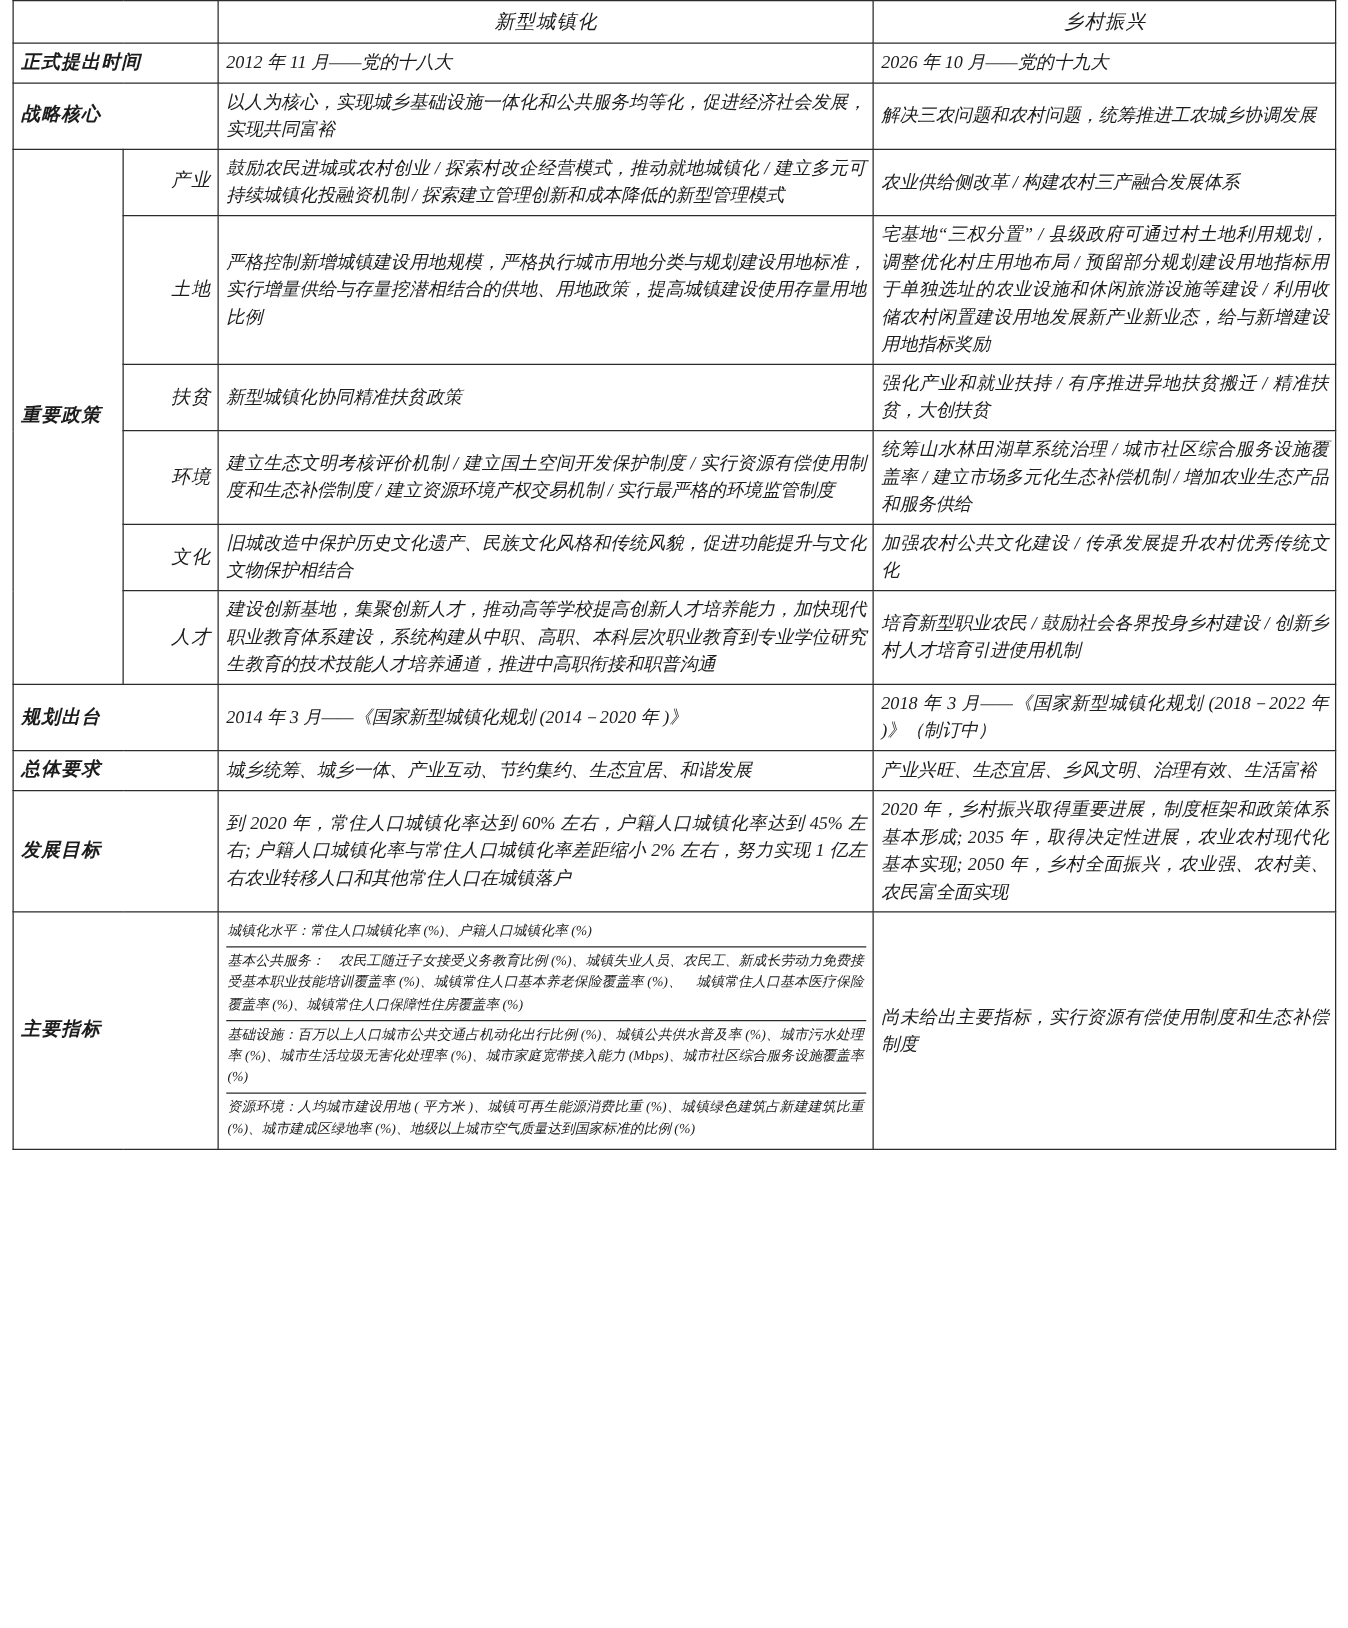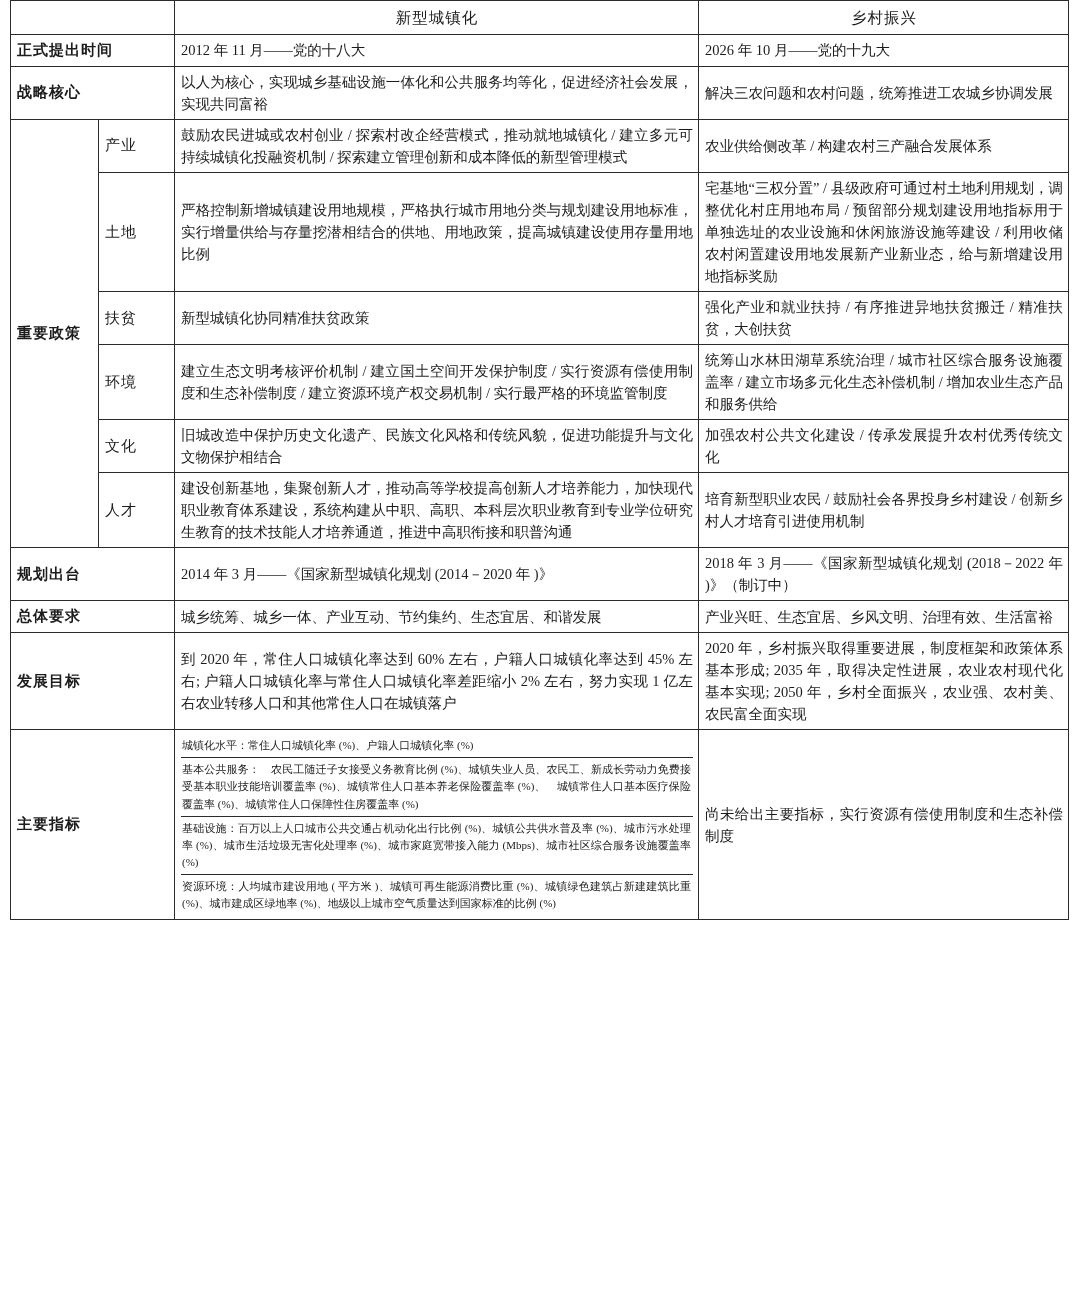--- a/index.html
+++ b/index.html
@@ -29,20 +29,21 @@
     color: #111111;
   }
   table.main {
     border-collapse: collapse;
     table-layout: fixed;
     width: 1058px;
     margin: 0 10px;
     font-size: 14.5px;
     line-height: 1.52;
     color: #1c1c1c;
+    font-style: italic;
   }
   table.main td {
     border: 1px solid #2b2b2b;
     vertical-align: middle;
     padding: 4px 5px 4px 6px;
     box-sizing: border-box;
     word-break: break-all;
   }
   
   col.c-lbl   { width: 88px; }
@@ -51,21 +52,21 @@
   col.c-right { width: 370px; }
 
   td.rowlabel {
     text-align: left;
     font-weight: bold;
     font-size: 15px;
     letter-spacing: 1px;
     padding: 6px 2px;
   }
   td.sublabel {
-    text-align: left;
+    text-align: right;
     font-size: 15px;
     letter-spacing: 1px;
     padding: 6px 2px;
   }
   td.colhead {
     text-align: center;
     font-size: 15.5px;
     letter-spacing: 1px;
     height: 34px;
   }

